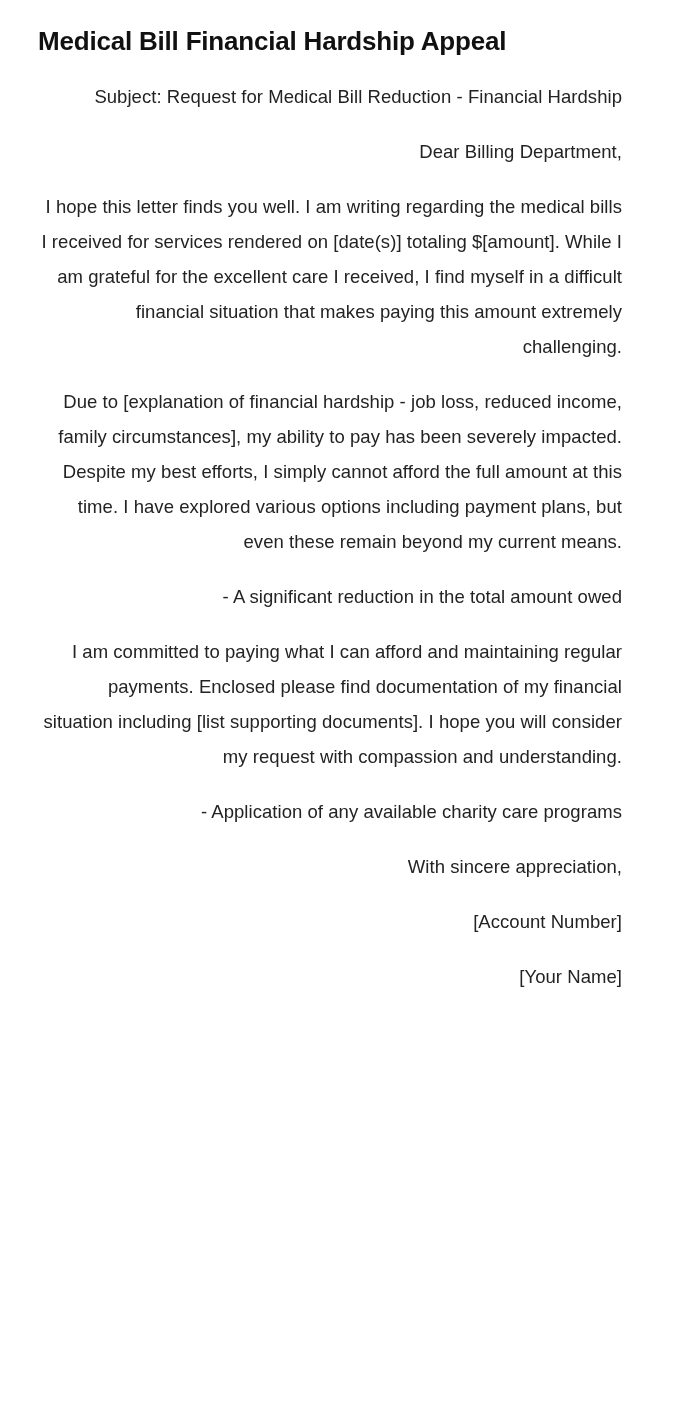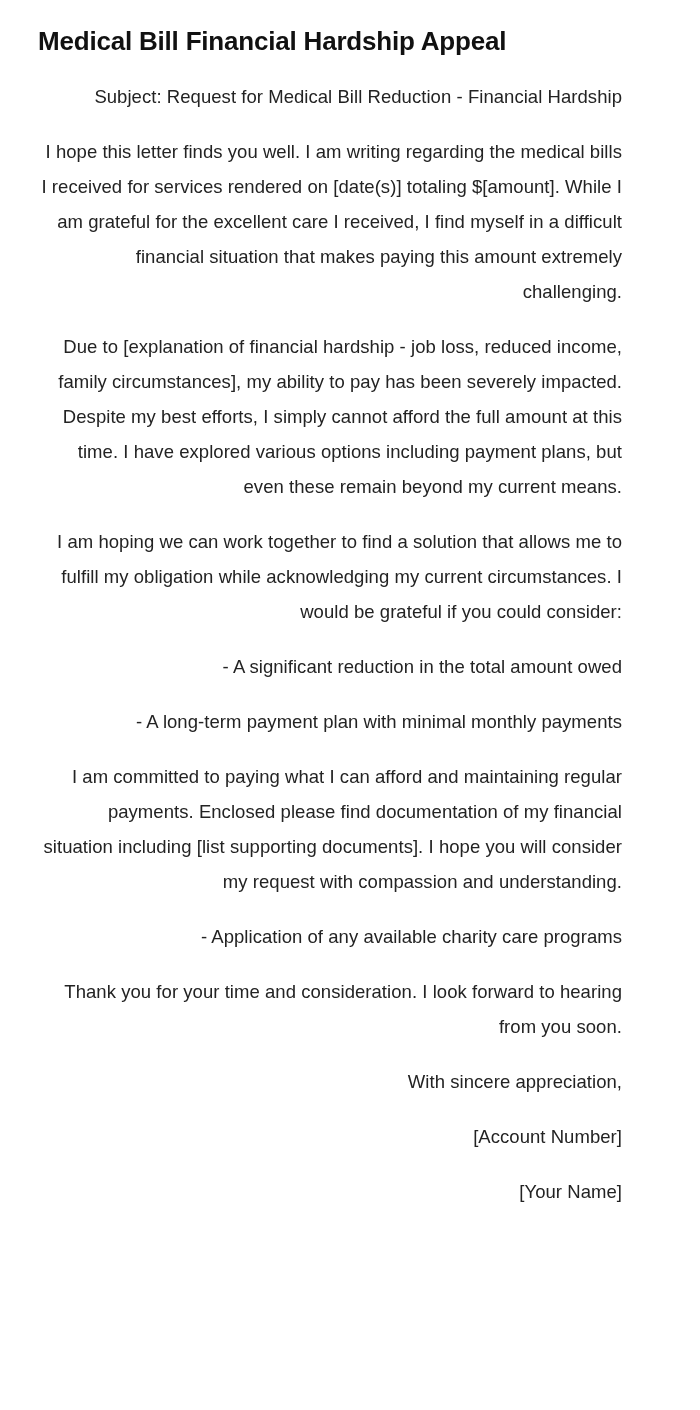--- a/index.html
+++ b/index.html
@@ -55,25 +55,23 @@
   }
 </style>
 </head>
 <body>
 
 <div class="document">
   <h1 class="doc-title">Medical Bill Financial Hardship Appeal</h1>
 
   <div>
     <p class="para">Subject: Request for Medical Bill Reduction - Financial Hardship</p>
+    <p class="para">Dear Billing Department,</p>
     <p class="para">I hope this letter finds you well. I am writing regarding the medical bills I received for services rendered on [date(s)] totaling $[amount]. While I am grateful for the excellent care I received, I find myself in a difficult financial situation that makes paying this amount extremely challenging.</p>
     <p class="para">Due to [explanation of financial hardship - job loss, reduced income, family circumstances], my ability to pay has been severely impacted. Despite my best efforts, I simply cannot afford the full amount at this time. I have explored various options including payment plans, but even these remain beyond my current means.</p>
-    <p class="para">I am hoping we can work together to find a solution that allows me to fulfill my obligation while acknowledging my current circumstances. I would be grateful if you could consider:</p>
     <p class="para dash-item">- A significant reduction in the total amount owed</p>
-    <p class="para dash-item">- A long-term payment plan with minimal monthly payments</p>
     <p class="para">I am committed to paying what I can afford and maintaining regular payments. Enclosed please find documentation of my financial situation including [list supporting documents]. I hope you will consider my request with compassion and understanding.</p>
     <p class="para dash-item">- Application of any available charity care programs</p>
-    <p class="para">Thank you for your time and consideration. I look forward to hearing from you soon.</p>
     <p class="para">With sincere appreciation,</p>
     <p class="para">[Account Number]</p>
     <p class="para">[Your Name]</p>
   </div>
 </div>
 
 </body></html>

